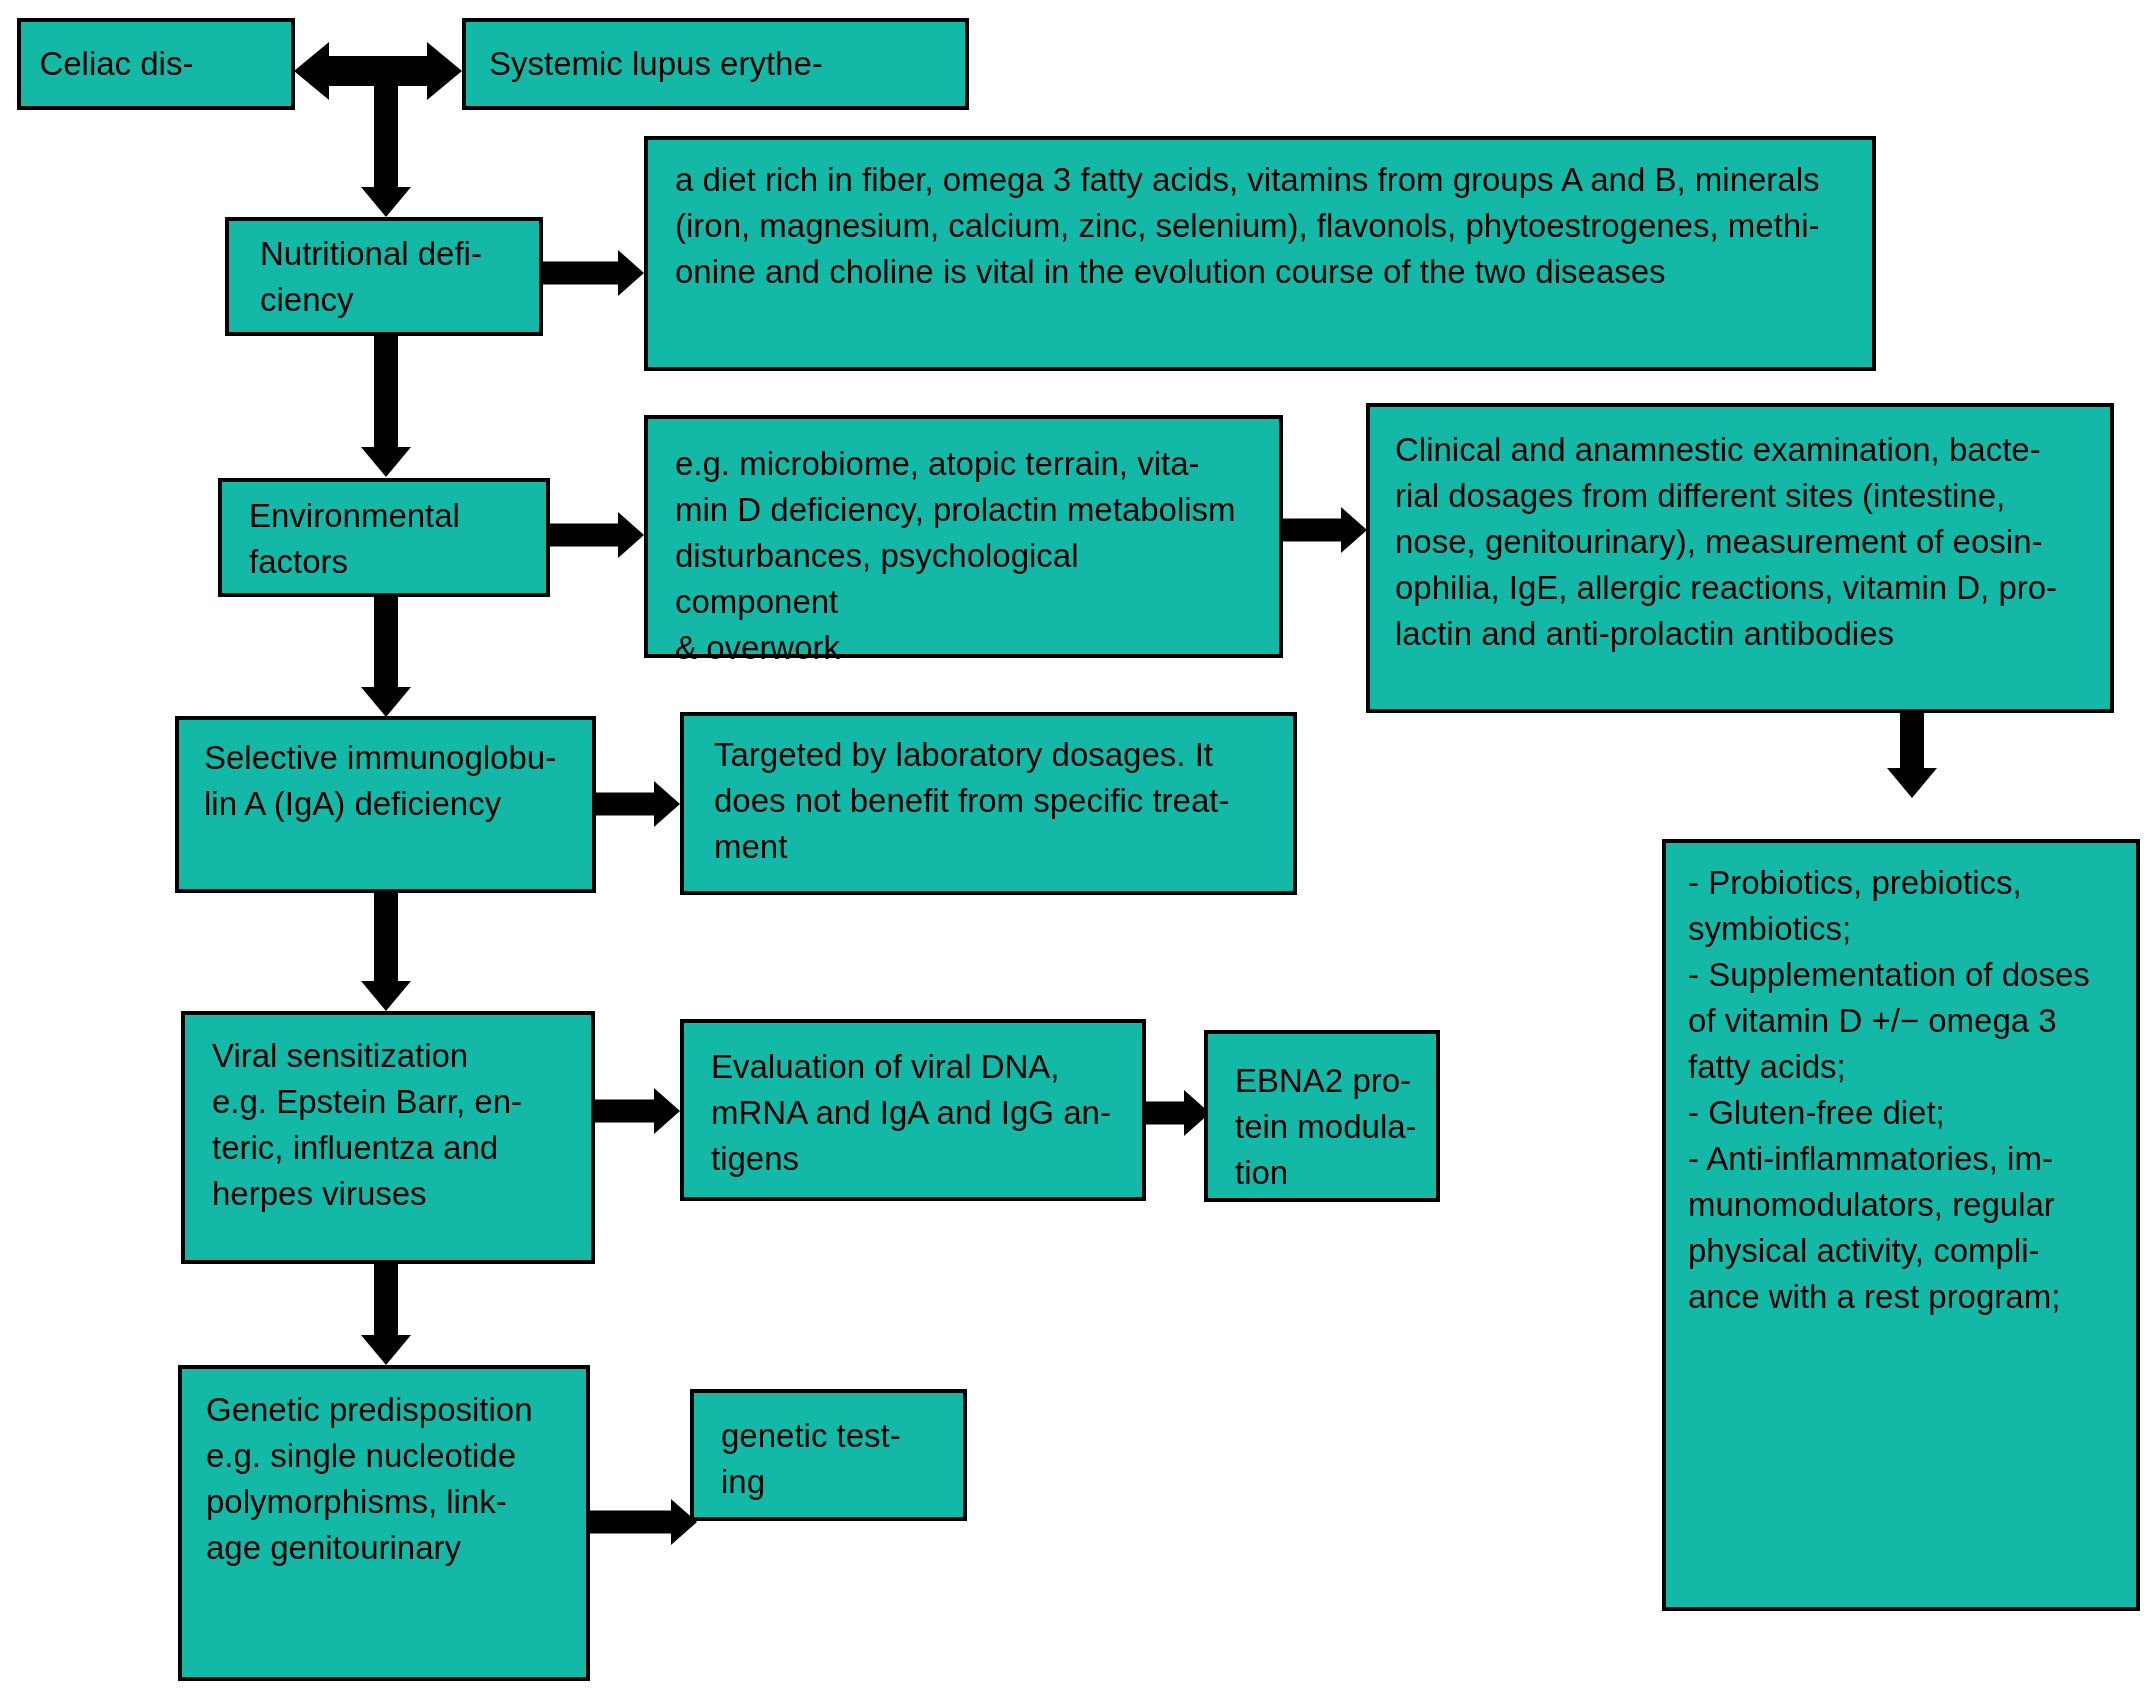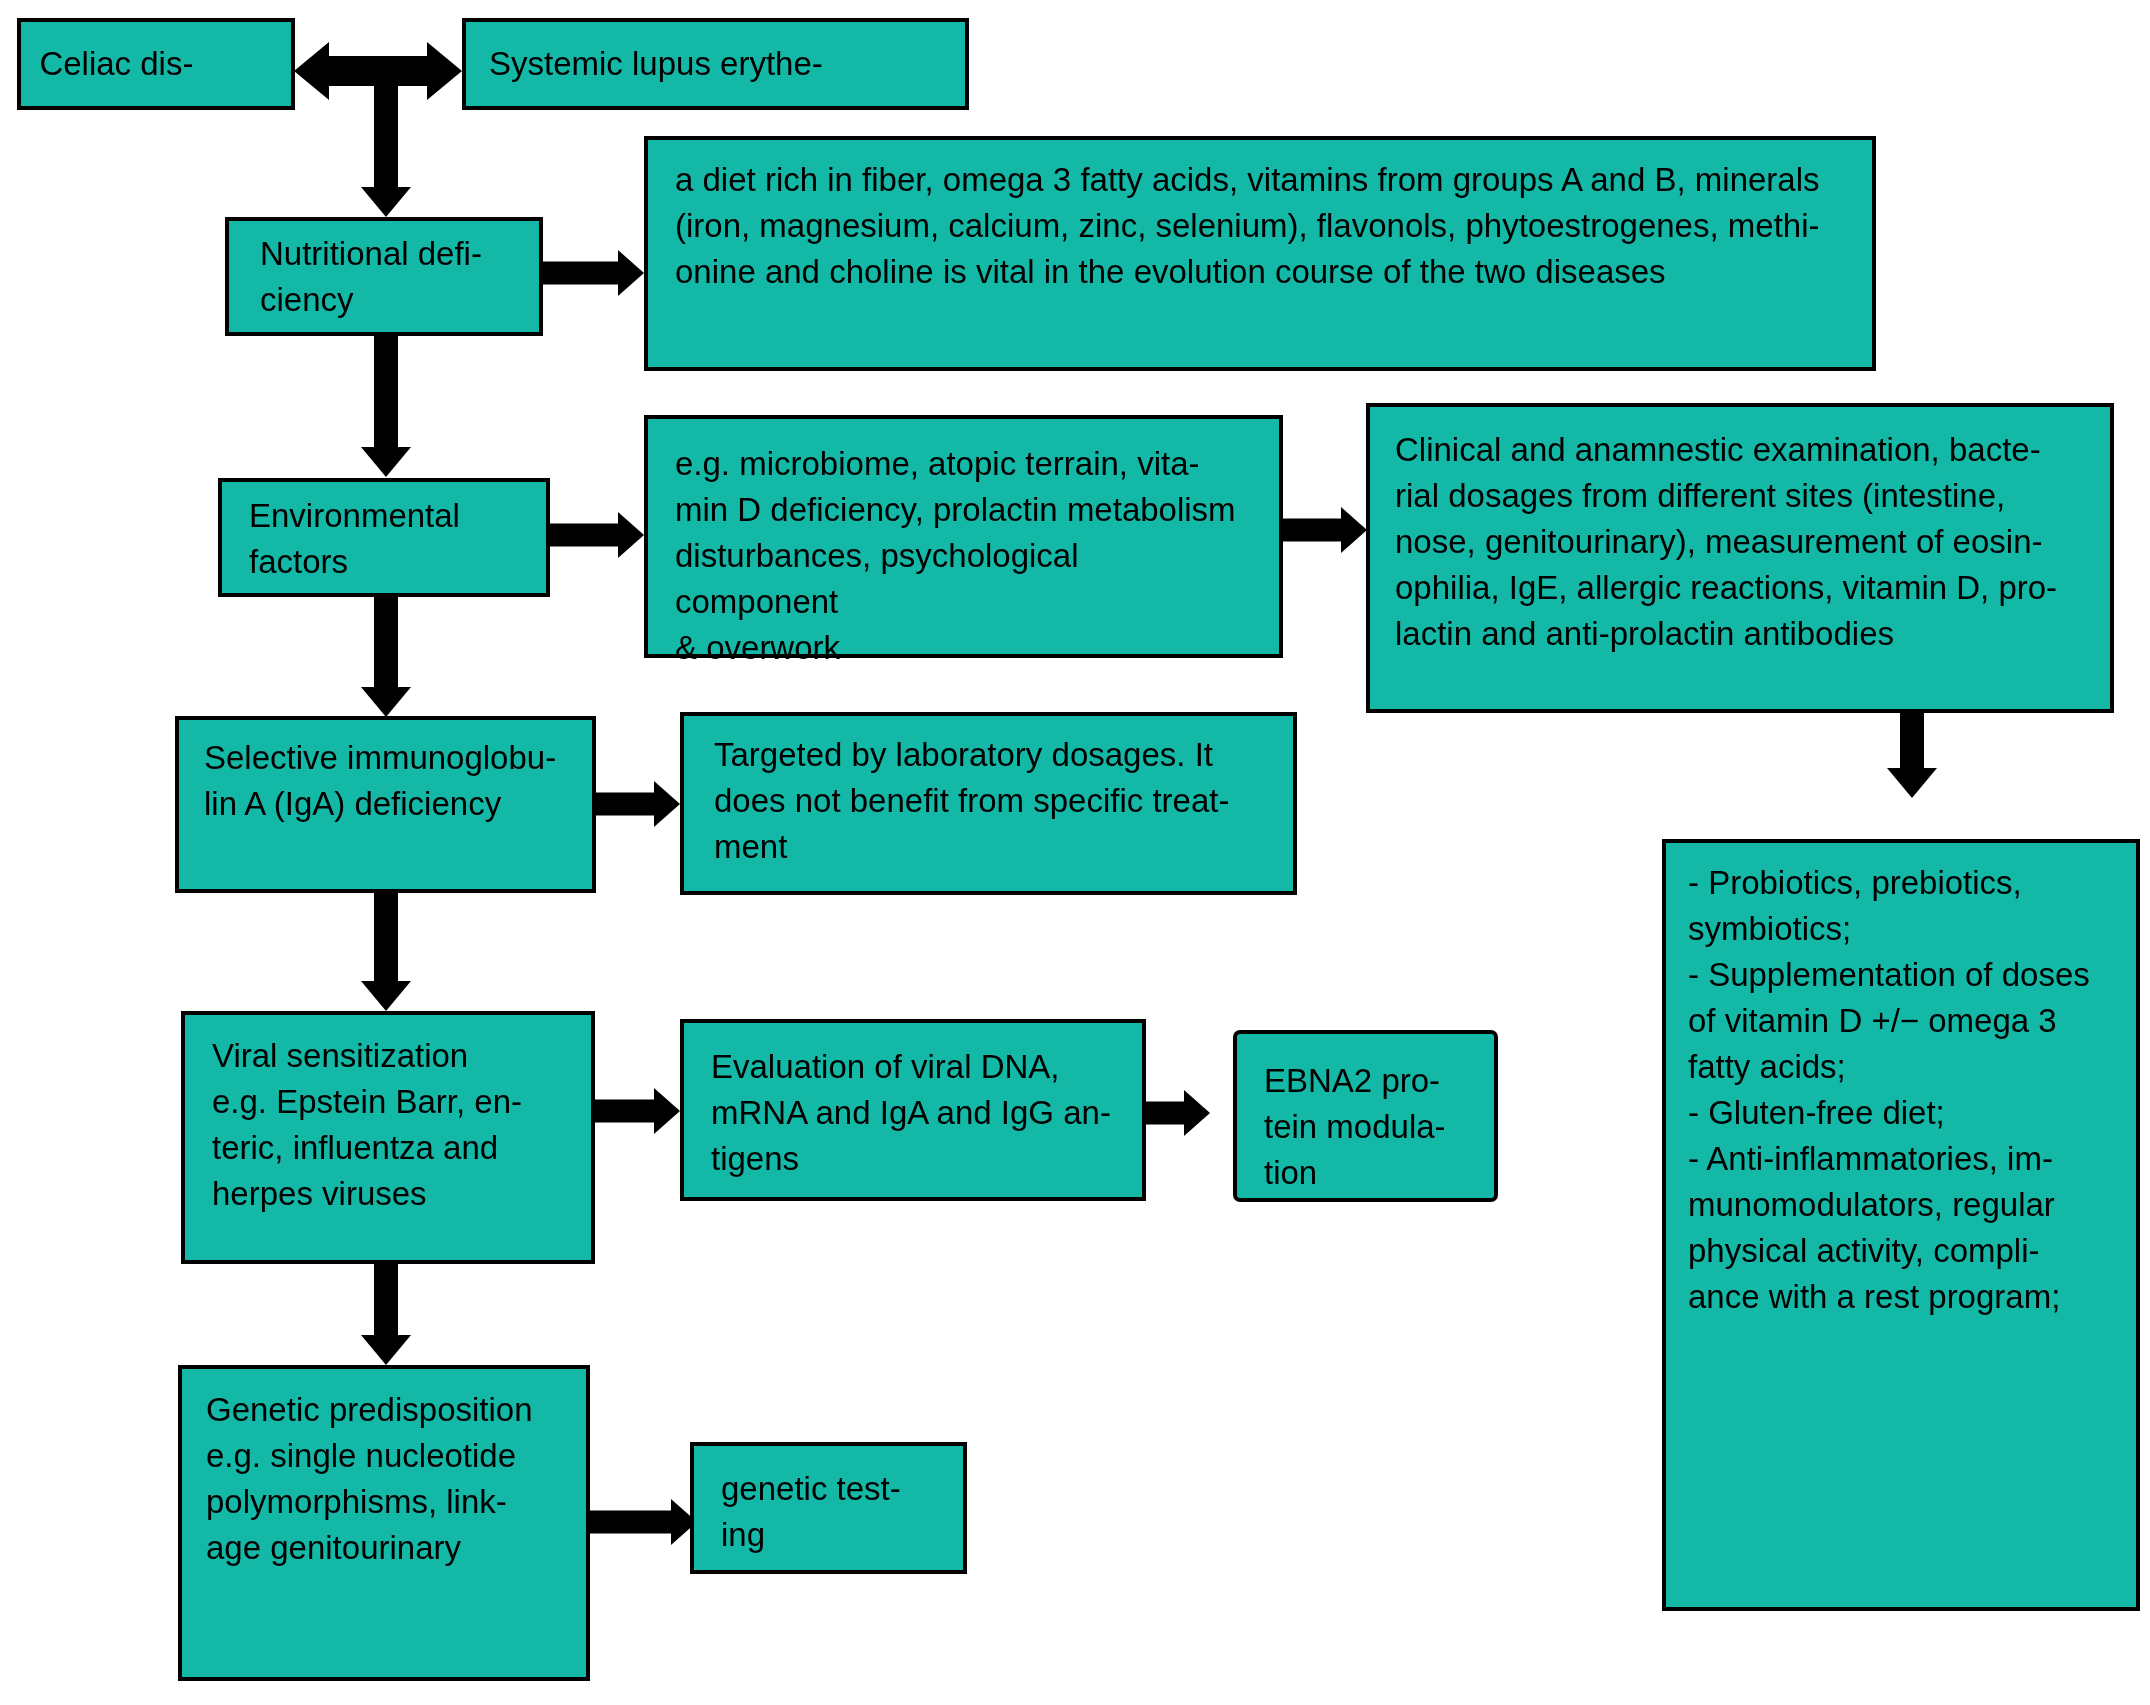--- a/index.html
+++ b/index.html
@@ -205,36 +205,36 @@
 
   <div class="box" style="left:680px; top:1019px; width:466px; height:182px; padding:21px 14.5px 0 27px;">Evaluation of viral DNA,
 mRNA and IgA and IgG an-
 tigens</div>
 
   <div class="arr-h" style="left:1145px; top:1084px; width:65px; height:58px;">
     <div class="shaft"></div>
     <div class="head"></div>
   </div>
 
-  <div class="box" style="left:1233px; top:1030px; width:265px; height:172px; padding:24px 9.7px 0 27px;border-radius:7px;">EBNA2 pro-
+  <div class="box" style="left:1204px; top:1030px; width:236px; height:172px; padding:24px 9.7px 0 27px;">EBNA2 pro-
 tein modula-
 tion</div>
 
   <div class="arr-v" style="left:359px; top:1263px; width:54px; height:102px;">
     <div class="shaft"></div>
     <div class="head"></div>
   </div>
 
   <div class="box" style="left:178px; top:1365px; width:412px; height:316px; padding:18.4px 14.5px 0 24px;">Genetic predisposition
 e.g. single nucleotide
 polymorphisms, link-
 age genitourinary</div>
 
   <div class="arr-h" style="left:589px; top:1493px; width:108px; height:58px;">
     <div class="shaft"></div>
     <div class="head"></div>
   </div>
 
-  <div class="box" style="left:690px; top:1442px; width:277px; height:132px; padding:20.3px 9.7px 0 27px;">genetic test-
+  <div class="box" style="left:690px; top:1389px; width:277px; height:132px; padding:20.3px 9.7px 0 27px;">genetic test-
 ing</div>
 
 </div>
 
 
 </body></html>

